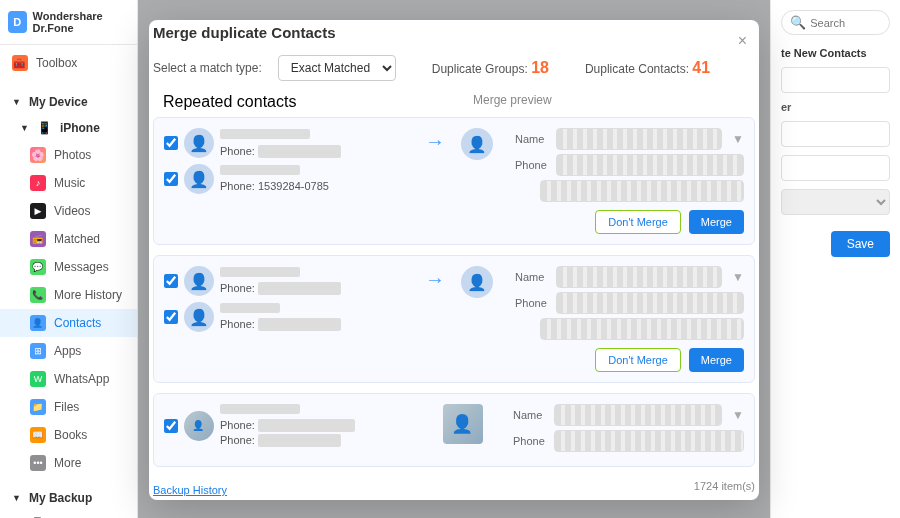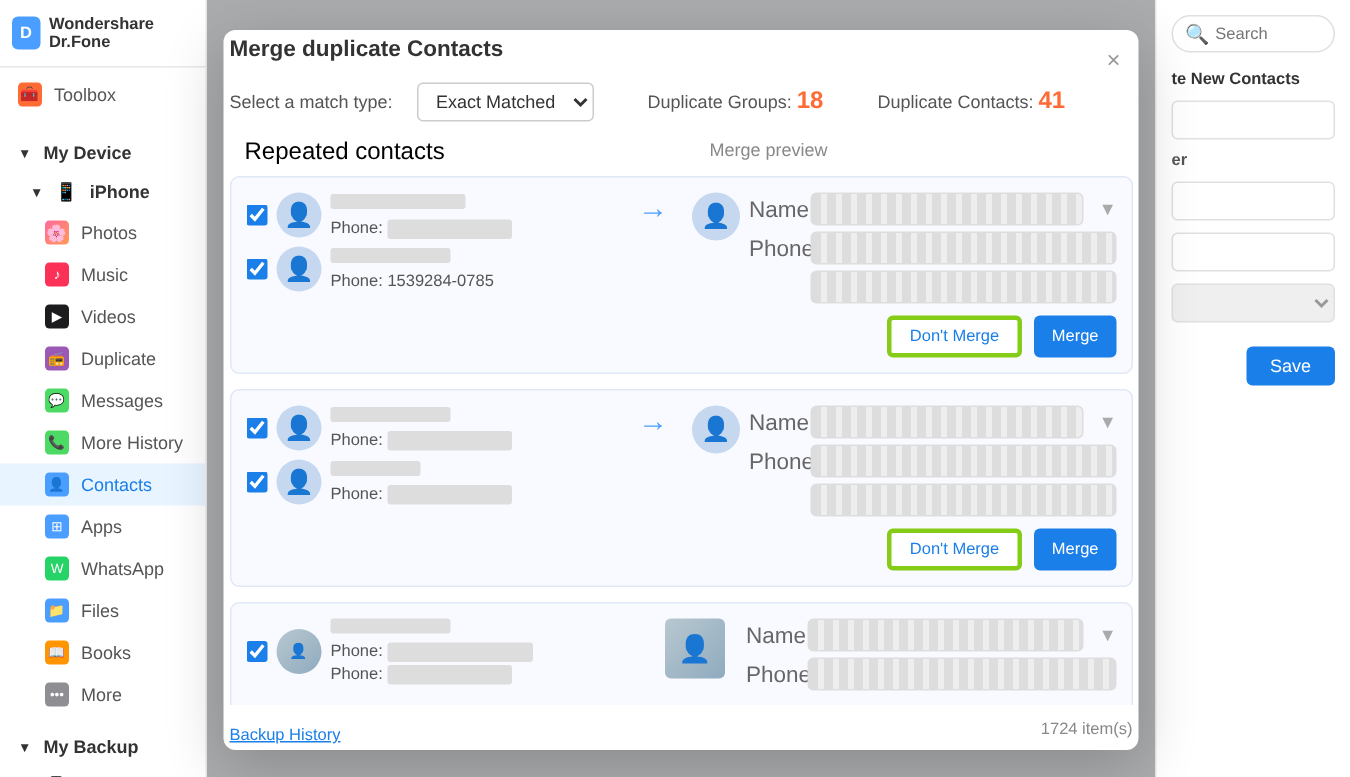--- a/index.html
+++ b/index.html
@@ -62,24 +62,24 @@
 
     
     .dup-groups { overflow-y: auto; flex: 1; }
     .dup-checkbox { width: 14px; height: 14px; accent-color: #1a7fe8; flex-shrink: 0; }
     .dup-avatar { width: 30px; height: 30px; border-radius: 50%; background: #c5d8f0; display: flex; align-items: center; justify-content: center; font-size: 16px; color: #7aa8d0; flex-shrink: 0; }
     .dup-avatar.has-photo { background: #ccc; overflow: hidden; }
     .dup-info { flex: 1; }
     .dup-name { font-size: 11px; color: #aaa; background: #ddd; border-radius: 2px; height: 10px; width: 90px; margin-bottom: 4px; }
     .dup-phone-text { font-size: 11px; color: #555; }
     .preview-field { display: flex; align-items: center; gap: 6px; margin-bottom: 4px; }
-    .preview-label { font-size: 15px; color: #666; width: 35px; }
+    .preview-label { font-size: 11px; color: #666; width: 35px; margin-left: 16px; }
 
     .merge-actions { display: flex; gap: 8px; margin-top: 8px; justify-content: flex-end; }
-    .btn-dont-merge { border: 3px solid #84cc16; color: #1a7fe8; background: white; border-radius: 4px; padding: 5px 12px; font-size: 11px; cursor: pointer; }
+    .btn-dont-merge { border: 1px solid #84cc16; color: #1a7fe8; background: white; border-radius: 4px; padding: 5px 12px; font-size: 11px; cursor: pointer; }
     .btn-merge { background: #1a7fe8; color: white; border: none; border-radius: 4px; padding: 5px 12px; font-size: 11px; cursor: pointer; }
 
     .backup-history-link { font-size: 11px; color: #1a7fe8; text-decoration: underline; cursor: pointer; margin-top: 8px; text-align: center; }
     .status-bar { font-size: 11px; color: #888; text-align: right; padding: 4px 10px; background: white; border-top: 1px solid #eee; }
 
     .group-container { border: 1px solid #e0e8f5; border-radius: 6px; background: #f8faff; padding: 10px; margin-bottom: 10px; }
     .group-inner { display: flex; align-items: flex-start; gap: 6px; }
     .contacts-side { flex: 1; }
     .contact-row { display: flex; align-items: center; gap: 6px; margin-bottom: 6px; }
   </style>
@@ -118,21 +118,21 @@
   <div class="sidebar-item" style="padding-left: 30px;">
     <div class="sidebar-icon icon-music" style="color:white; font-size:9px;">♪</div>
     <span>Music</span>
   </div>
   <div class="sidebar-item" style="padding-left: 30px;">
     <div class="sidebar-icon icon-videos" style="color:white; font-size:9px;">▶</div>
     <span>Videos</span>
   </div>
   <div class="sidebar-item" style="padding-left: 30px;">
     <div class="sidebar-icon icon-podcasts" style="color:white; font-size:9px;">📻</div>
-    <span>Duplicate</span>
+    <span>Matched</span>
   </div>
   <div class="sidebar-item" style="padding-left: 30px;">
     <div class="sidebar-icon icon-messages" style="color:white; font-size:9px;">💬</div>
     <span>Messages</span>
   </div>
   <div class="sidebar-item" style="padding-left: 30px;">
     <div class="sidebar-icon icon-callhistory" style="color:white; font-size:9px;">📞</div>
     <span>More History</span>
   </div>
   <div class="sidebar-item active" style="padding-left: 30px;">

